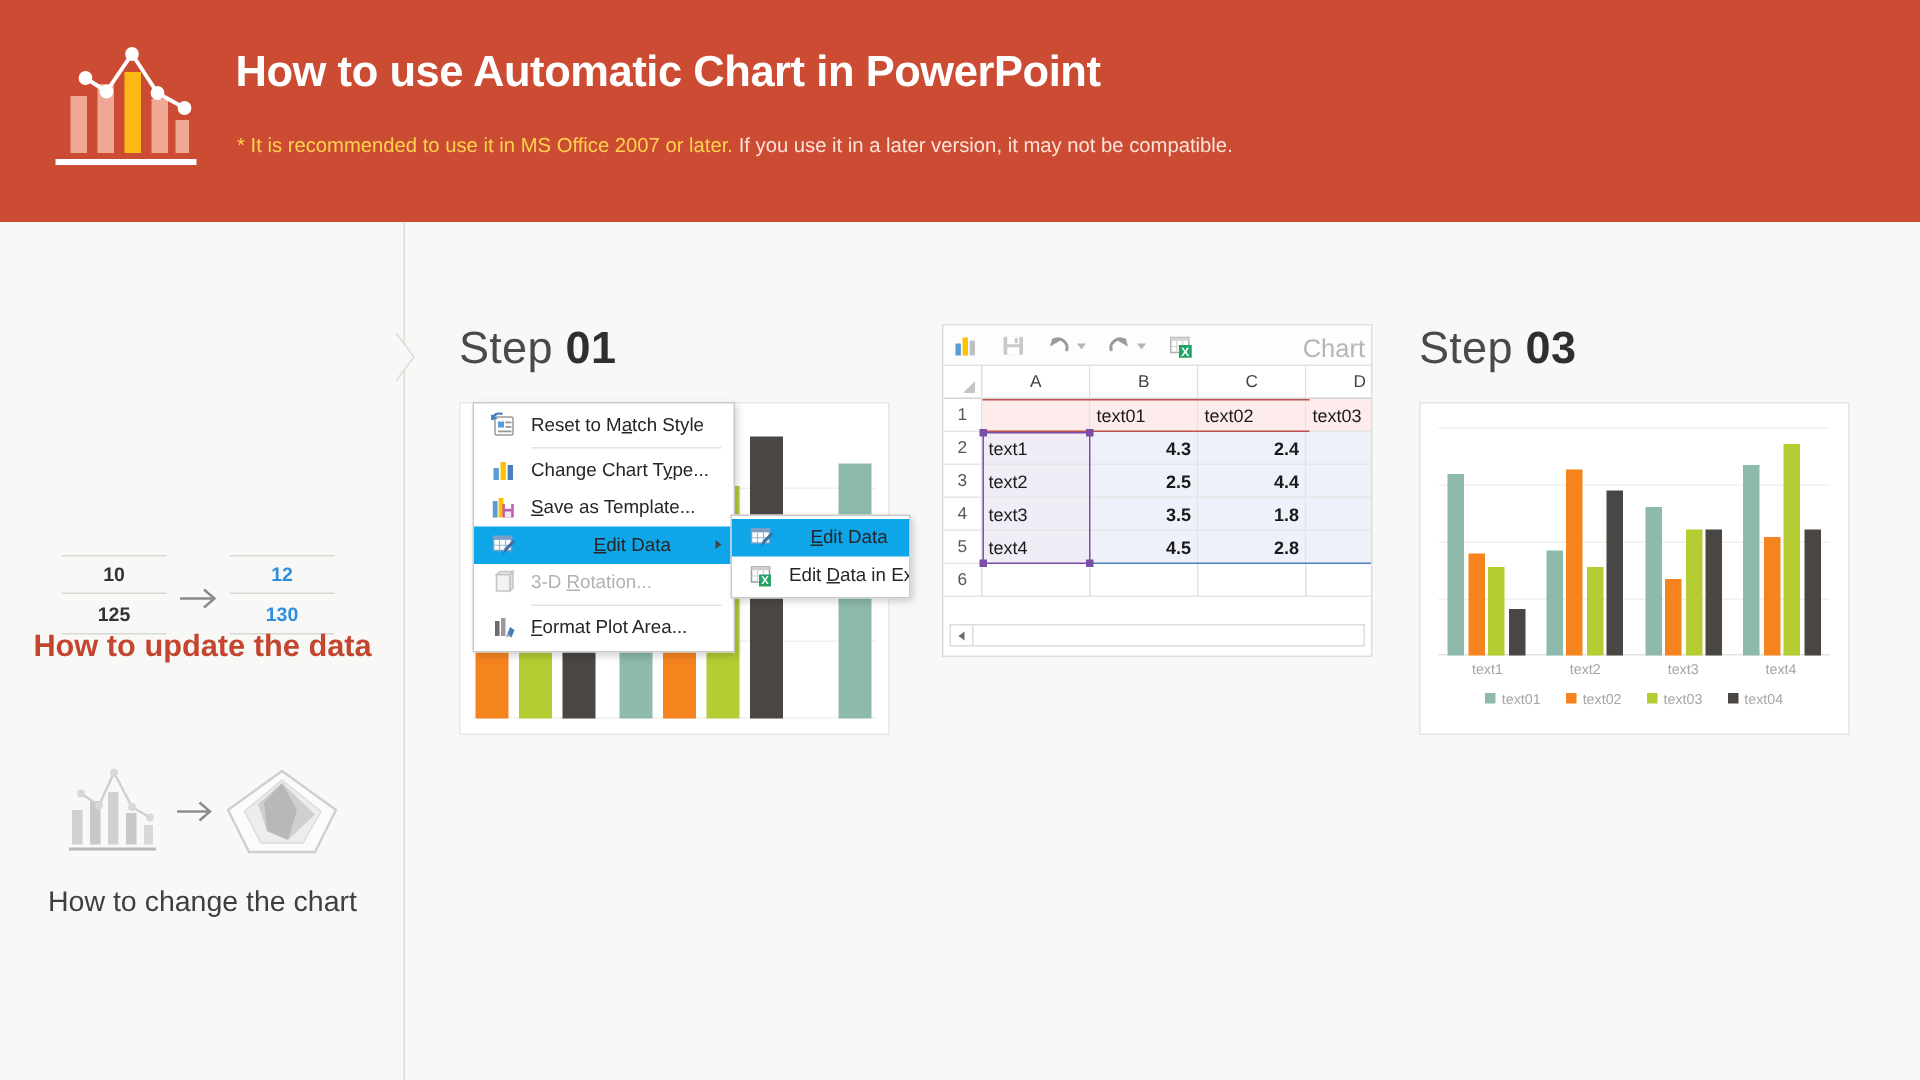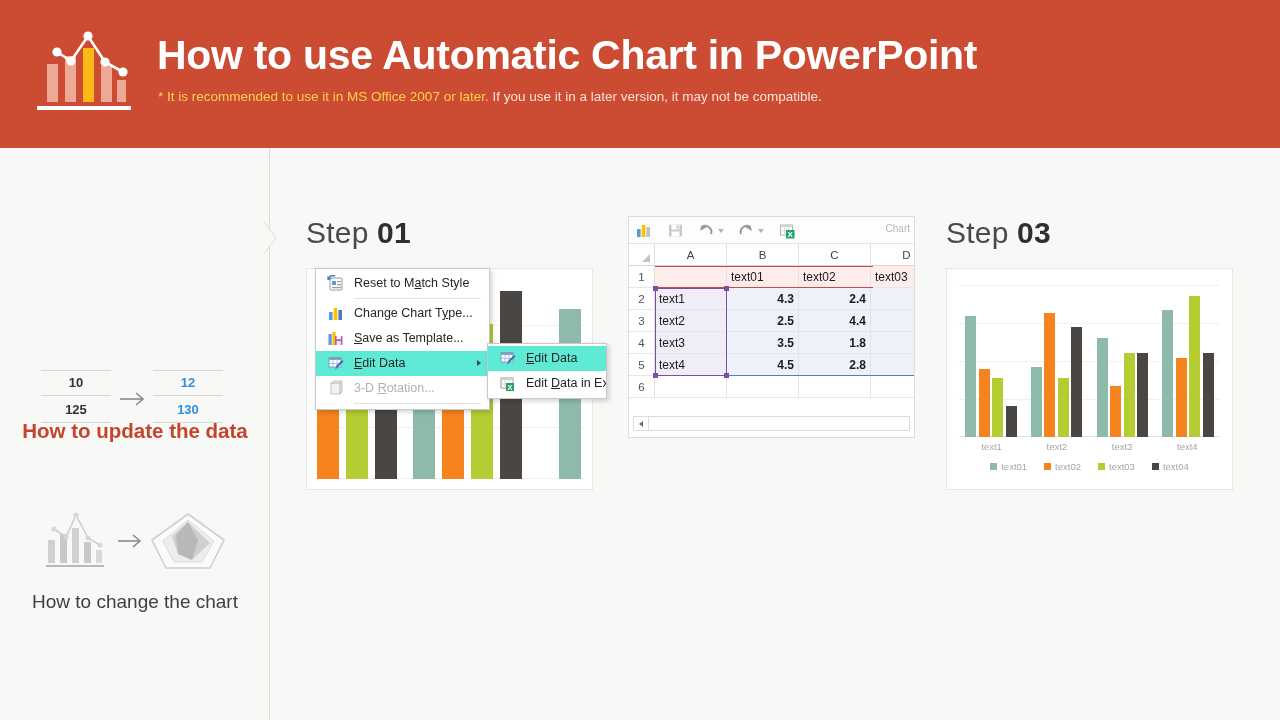--- a/index.html
+++ b/index.html
@@ -15,21 +15,21 @@
   .header {
     position: absolute; left: 0; top: 0; width: 1280px; height: 148px;
     background: #cc4b33;
   }
   .logo-wrap { position: absolute; left: 37px; top: 28px; width: 94px; height: 82px; }
   .logo-underline {
     position: absolute; left: 0; bottom: 0; width: 94px; height: 4px; background: #ffffff;
   }
   .header-title {
     position: absolute; left: 157px; top: 32px;
-    font-size: 41px; font-weight: bold; color: #ffffff;
+    font-size: 29px; font-weight: bold; color: #ffffff;
     letter-spacing: -0.3px; white-space: nowrap;
   }
   .header-sub {
     position: absolute; left: 158px; top: 89px;
     font-size: 13.5px; white-space: nowrap;
   }
   .sub-warn { color: #ffd24d; }
   .sub-rest { color: #fbe3d8; }
 
   
@@ -91,21 +91,21 @@
   .ctxmenu {
     position: absolute; left: 9px; top: 0px; width: 175px;
     background: #ffffff; border: 1px solid #c9c9c9;
     box-shadow: 2px 2px 5px rgba(0,0,0,0.18);
     padding: 2px 0 3px 0;
   }
   .ctxitem {
     position: relative; height: 25px; line-height: 25px;
     font-size: 12.5px; color: #262626; padding-left: 38px; white-space: nowrap;
   }
-  .ctxitem.sel { background: #5eead4; }
+  .ctxitem.sel { background: #0ea5e9; text-align: center; }
   .ctxitem.dis { color: #b2b2b2; }
   .ctxitem u { text-decoration: underline; }
   .ctx-sep { height: 1px; background: #e2e2e2; margin: 2px 8px 2px 38px; }
   .ctx-ico { position: absolute; left: 11px; top: 4px; width: 17px; height: 17px; }
   .ctx-arrow { position: absolute; right: 8px; top: 9px; width: 0; height: 0;
     border-left: 4px solid #444; border-top: 3.5px solid transparent; border-bottom: 3.5px solid transparent; }
 
   .submenu {
     position: absolute; left: 181px; top: 75px; width: 120px;
     background: #ffffff; border: 1px solid #c9c9c9;
@@ -116,21 +116,21 @@
   
   .xl {
     position: absolute; left: 0; top: 0; width: 287px; height: 222px;
     background: #ffffff; border: 1px solid #dcdcd9; overflow: hidden;
   }
   .xl-toolbar {
     position: relative; height: 27px; border-bottom: 1px solid #e3e3e1; background: #fdfdfd;
   }
   .xl-tb-ico { position: absolute; top: 5px; width: 17px; height: 17px; }
   .xl-title {
-    position: absolute; right: 4px; top: 6px; font-size: 10px; color: #b6b6b6;
+    position: absolute; right: 4px; top: 6px; font-size: 17px; color: #b6b6b6;
     white-space: nowrap;
   }
   .xl-grid { position: relative; }
   .xl-row { display: flex; height: 22px; }
   .xl-rh {
     width: 26px; flex: 0 0 26px; text-align: center; font-size: 11.5px; color: #555;
     border-right: 1px solid #dfdfdf; border-bottom: 1px solid #e6e6e6; line-height: 22px;
     background: #ffffff;
   }
   .xl-ch {
@@ -337,20 +337,29 @@
         </div>
         <div class="ctxitem dis">
           <svg class="ctx-ico" viewBox="0 0 17 17">
             <rect x="4" y="3" width="9" height="11" fill="#f2f2f2" stroke="#c4c4c4"></rect>
             <polygon points="4,3 6.5,1 15,1 13,3" fill="#e8e8e8" stroke="#c4c4c4"></polygon>
             <polygon points="13,3 15,1 15,12 13,14" fill="#dedede" stroke="#c4c4c4"></polygon>
           </svg>
           <span>3-D <u>R</u>otation...</span>
         </div>
         <div class="ctx-sep"></div>
+        <div class="ctxitem">
+          <svg class="ctx-ico" viewBox="0 0 17 17">
+            <rect x="3" y="4" width="3" height="10" fill="#6b6b6b"></rect>
+            <rect x="7" y="2" width="3" height="12" fill="#9a9a9a"></rect>
+            <path d="M11 13 L13 8 L16 10 L14 15 Z" fill="#4a7ebb"></path>
+            <path d="M10 15 L11.5 12.5 L13.5 14 Z" fill="#b0b0b0"></path>
+          </svg>
+          <span><u>F</u>ormat Plot Area...</span>
+        </div>
       </div>
 
       <div class="submenu">
         <div class="ctxitem sel">
           <svg class="ctx-ico" viewBox="0 0 17 17">
             <rect x="2" y="2.5" width="12" height="9.5" fill="#fff" stroke="#7b9fc4"></rect>
             <rect x="2" y="2.5" width="12" height="2.4" fill="#7b9fc4"></rect>
             <line x1="6" y1="5" x2="6" y2="12" stroke="#9ab6d4" stroke-width="0.8"></line>
             <line x1="10" y1="5" x2="10" y2="12" stroke="#9ab6d4" stroke-width="0.8"></line>
             <line x1="2" y1="8.5" x2="14" y2="8.5" stroke="#9ab6d4" stroke-width="0.8"></line>

